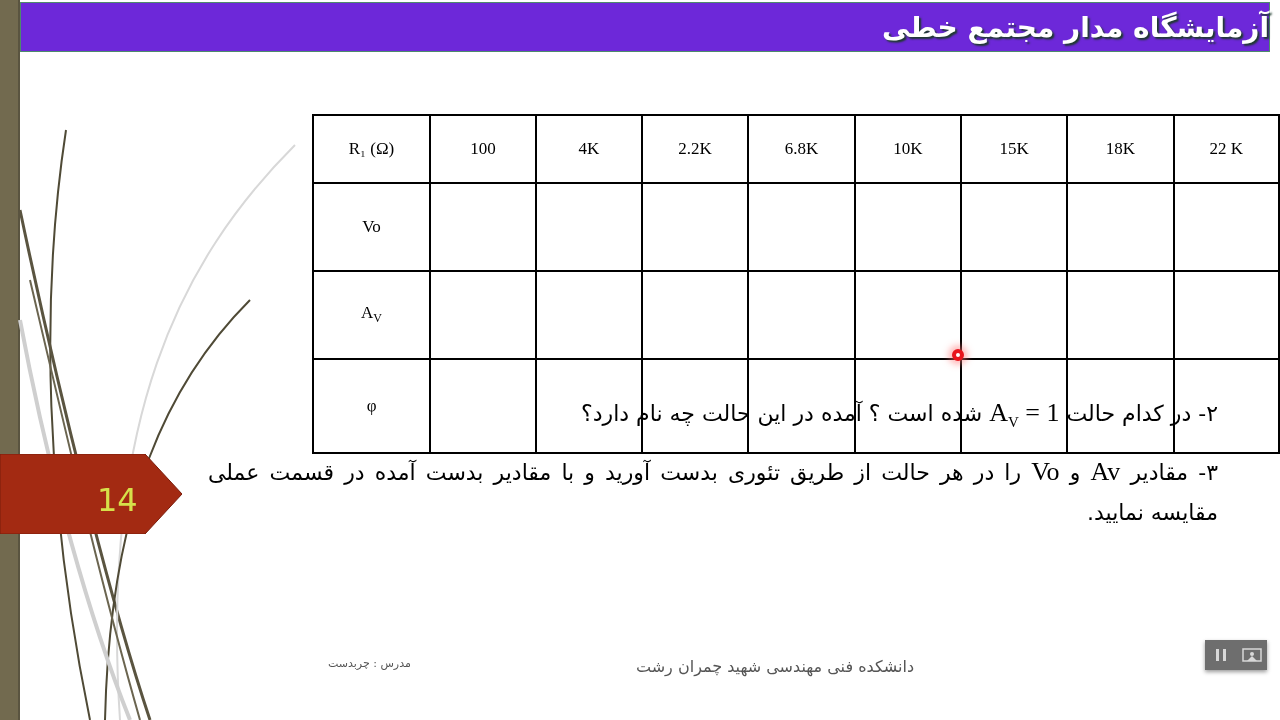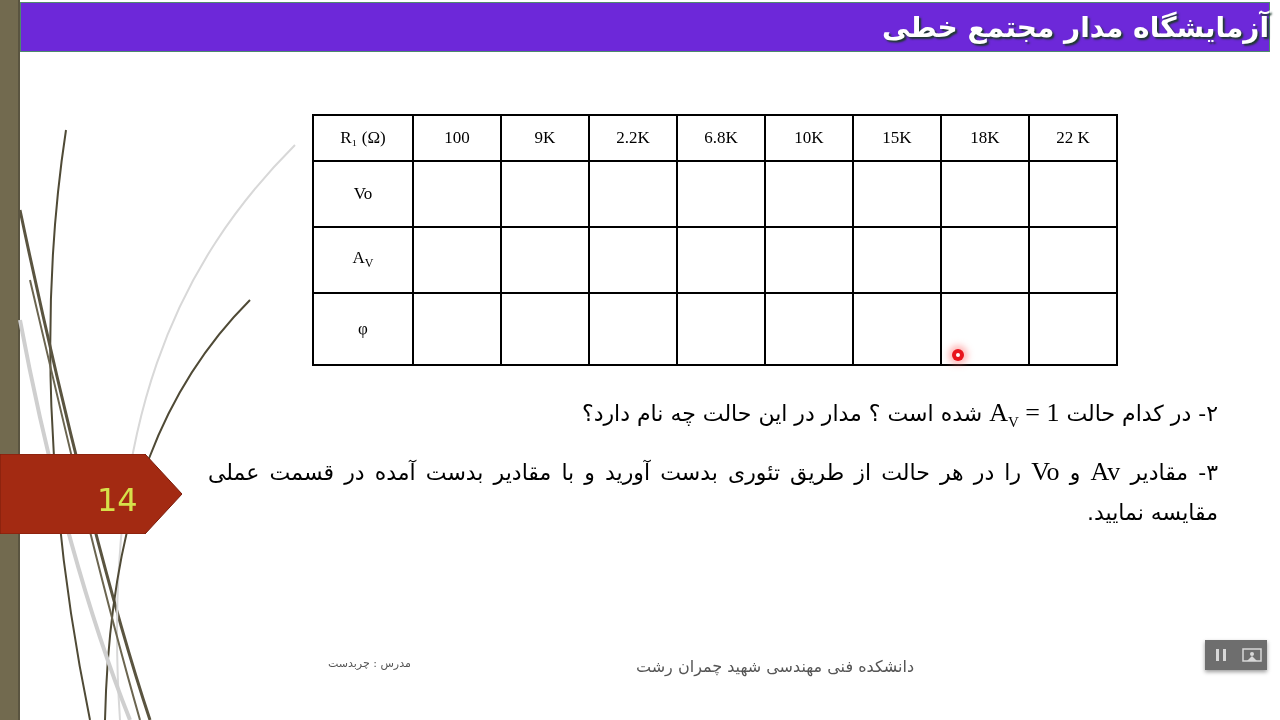--- a/index.html
+++ b/index.html
@@ -17,21 +17,21 @@
   .title-text {
     direction:rtl; color:#ffffff; font-family:"DejaVu Sans", sans-serif;
     font-weight:bold; font-size:28px; text-shadow:2px 2px 2px #1d3a2c;
   }
   .curves { position:absolute; left:0; top:0; width:320px; height:720px; }
   table.data-table {
     position:absolute; left:312px; top:114px; border-collapse:collapse;
     font-family:"Liberation Serif", serif; font-size:17px; color:#000;
   }
   table.data-table td {
-    border:2px solid #000; text-align:center; vertical-align:middle; padding:1px;
+    border:2px solid #000; text-align:center; vertical-align:middle; padding:12px;
   }
   .hdr-row td { height:42px; }
   .r-vo td { height:62px; }
   .r-av td { height:62px; }
   .r-phi td { height:68px; }
   .col-label { width:96px; }
   .col-val { width:84px;margin-top:29px; }
   .q2 {
     position:absolute; right:62px; top:398px; direction:rtl; font-size:22px;
     font-family:"DejaVu Sans", sans-serif; color:#000;
@@ -85,21 +85,21 @@
 
 <div class="title-bar">
   <span class="title-text">آزمایشگاه مدار مجتمع خطی</span>
 </div>
 
 <table class="data-table">
   <tbody>
       <tr class="hdr-row">
     <td class="col-label">R₁ (Ω)</td>
     <td class="col-val">100</td>
-    <td class="col-val">9K</td>
+    <td class="col-val">4K</td>
     <td class="col-val">2.2K</td>
     <td class="col-val">6.8K</td>
     <td class="col-val">10K</td>
     <td class="col-val">15K</td>
     <td class="col-val">18K</td>
     <td class="col-val">22 K</td>
   </tr>
   <tr class="r-vo">
     <td>Vo</td>
     <td></td>
@@ -132,21 +132,21 @@
     <td></td>
     <td></td>
     <td></td>
   </tr>
 </tbody>
   </table>
 
 <div class="cursor-dot"></div>
 
 <div class="q2">
-  <span>۲- در کدام حالت </span><span class="latin" dir="ltr"><span>A</span><sub style="font-size:15px;">V</sub><span> = 1</span></span><span> شده است ؟ مدار در این حالت چه نام دارد؟</span>
+  <span>۲- در کدام حالت </span><span class="latin" dir="ltr"><span>A</span><sub style="font-size:15px;">V</sub><span> = 1</span></span><span> شده است ؟ آمده در این حالت چه نام دارد؟</span>
 </div>
 
 <div class="q3">
   <span>۳- مقادیر </span><span class="latin">Av</span><span> و </span><span class="latin">Vo</span><span> را در هر حالت از طریق تئوری بدست آورید و با مقادیر بدست آمده در قسمت عملی مقایسه نمایید.</span>
 </div>
 
 <svg class="page-badge" viewBox="0 0 182 80">
   <polygon points="0,0 145,0 182,40 145,80 0,80" fill="#a32a12" stroke="#7a1c0b" stroke-width="1"></polygon>
 </svg>
 <div class="page-number">14</div>

